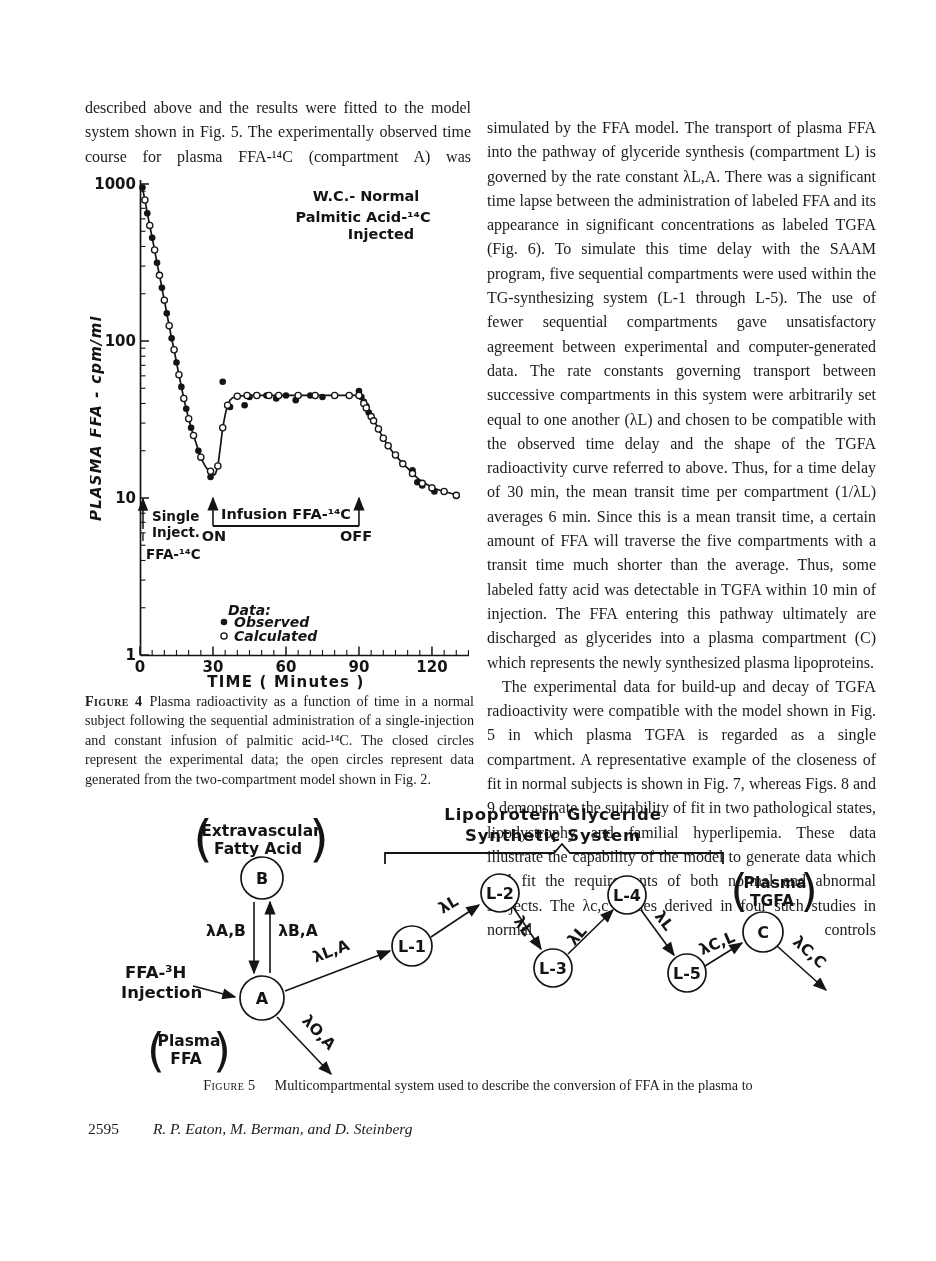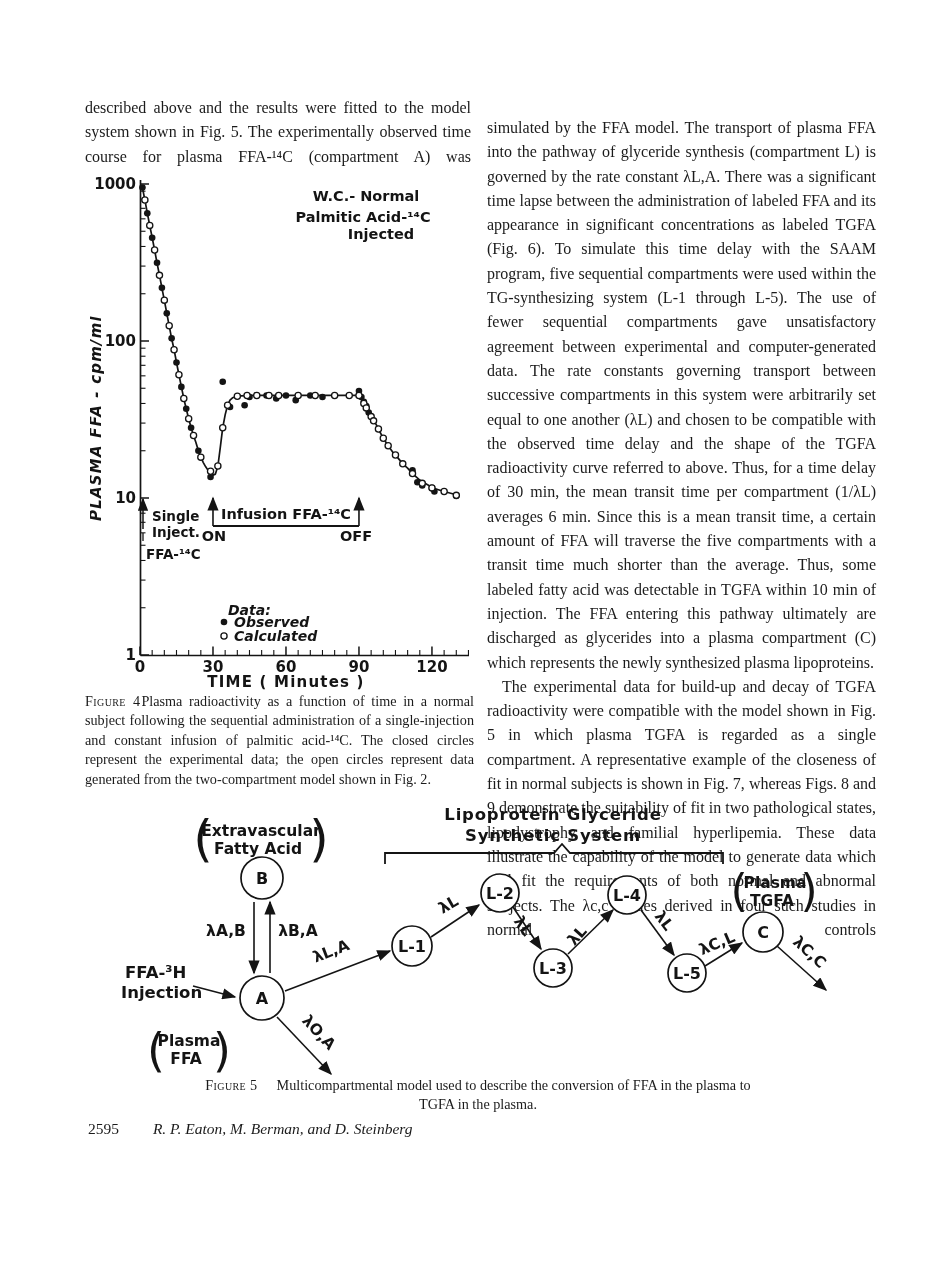--- a/index.html
+++ b/index.html
@@ -9,21 +9,21 @@
   .jlast{text-align-last:justify;}
   #left-para{left:85px;top:96px;width:386px;}
   #right-col{position:absolute;left:487px;top:96px;width:389px;margin-top:20px;}
   #right-col p{margin:0;text-align:justify;font-size:16px;line-height:24.3px;}
   #right-col .p2{text-indent:15px;text-align-last:justify;}
   #fig4{position:absolute;left:90px;top:172px;width:385px;height:522px;}
   #fig5{position:absolute;left:85px;top:800px;width:790px;height:285px;}
   .fig4cap{position:absolute;left:85px;top:692px;width:389px;margin:0;
            font-size:14.2px;line-height:19.4px;text-align:justify;}
   .sc{font-variant:small-caps;letter-spacing:.4px;}
-  .fig4cap .sc{margin-right:1px;}
+  .fig4cap .sc{margin-right:7px;font-weight:bold;}
   .fig5cap{position:absolute;left:118px;top:1076px;width:720px;text-align:center;
            font-size:14.2px;line-height:19px;}
   .fig5cap .sc{margin-right:19px;}
   .footer{position:absolute;left:88px;top:1120px;font-size:15.5px;}
   .footer .authors{font-style:italic;margin-left:30px;}
   svg text{font-family:"DejaVu Sans",sans-serif;fill:#141414;}
 </style>
 </head>
 <body>
 
@@ -265,22 +265,21 @@
         <text x="678" y="137.5" text-anchor="middle" font-size="16" font-weight="600">C</text>
         <text x="690" y="88" text-anchor="middle" font-size="15.5" font-weight="600">Plasma</text>
         <text x="687" y="106" text-anchor="middle" font-size="15.5" font-weight="600">TGFA</text>
         <text x="654" y="106" text-anchor="middle" font-size="44" font-weight="400">(</text>
         <text x="724" y="106" text-anchor="middle" font-size="44" font-weight="400">)</text>
         <text x="40" y="178" text-anchor="start" font-size="16.5" font-weight="600">FFA-³H</text>
         <text x="36" y="198" text-anchor="start" font-size="16.5" font-weight="600">Injection</text>
       </svg></div>
 
   <div class="fig5cap">
-    <div><span class="sc">Figure 5</span><span>Multicompartmental model used to describe the conversion of FFA in the plasma to</span></div>
-    <div>TGFA in the plasma.</div>
+    <div><span class="sc">Figure 5</span><span>Multicompartmental system used to describe the conversion of FFA in the plasma to</span></div>
   </div>
 
   <div class="footer">
     <span class="pagenum">2595</span>
     <span class="authors">R. P. Eaton, M. Berman, and D. Steinberg</span>
   </div>
 
 </div>
 
 </body></html>

